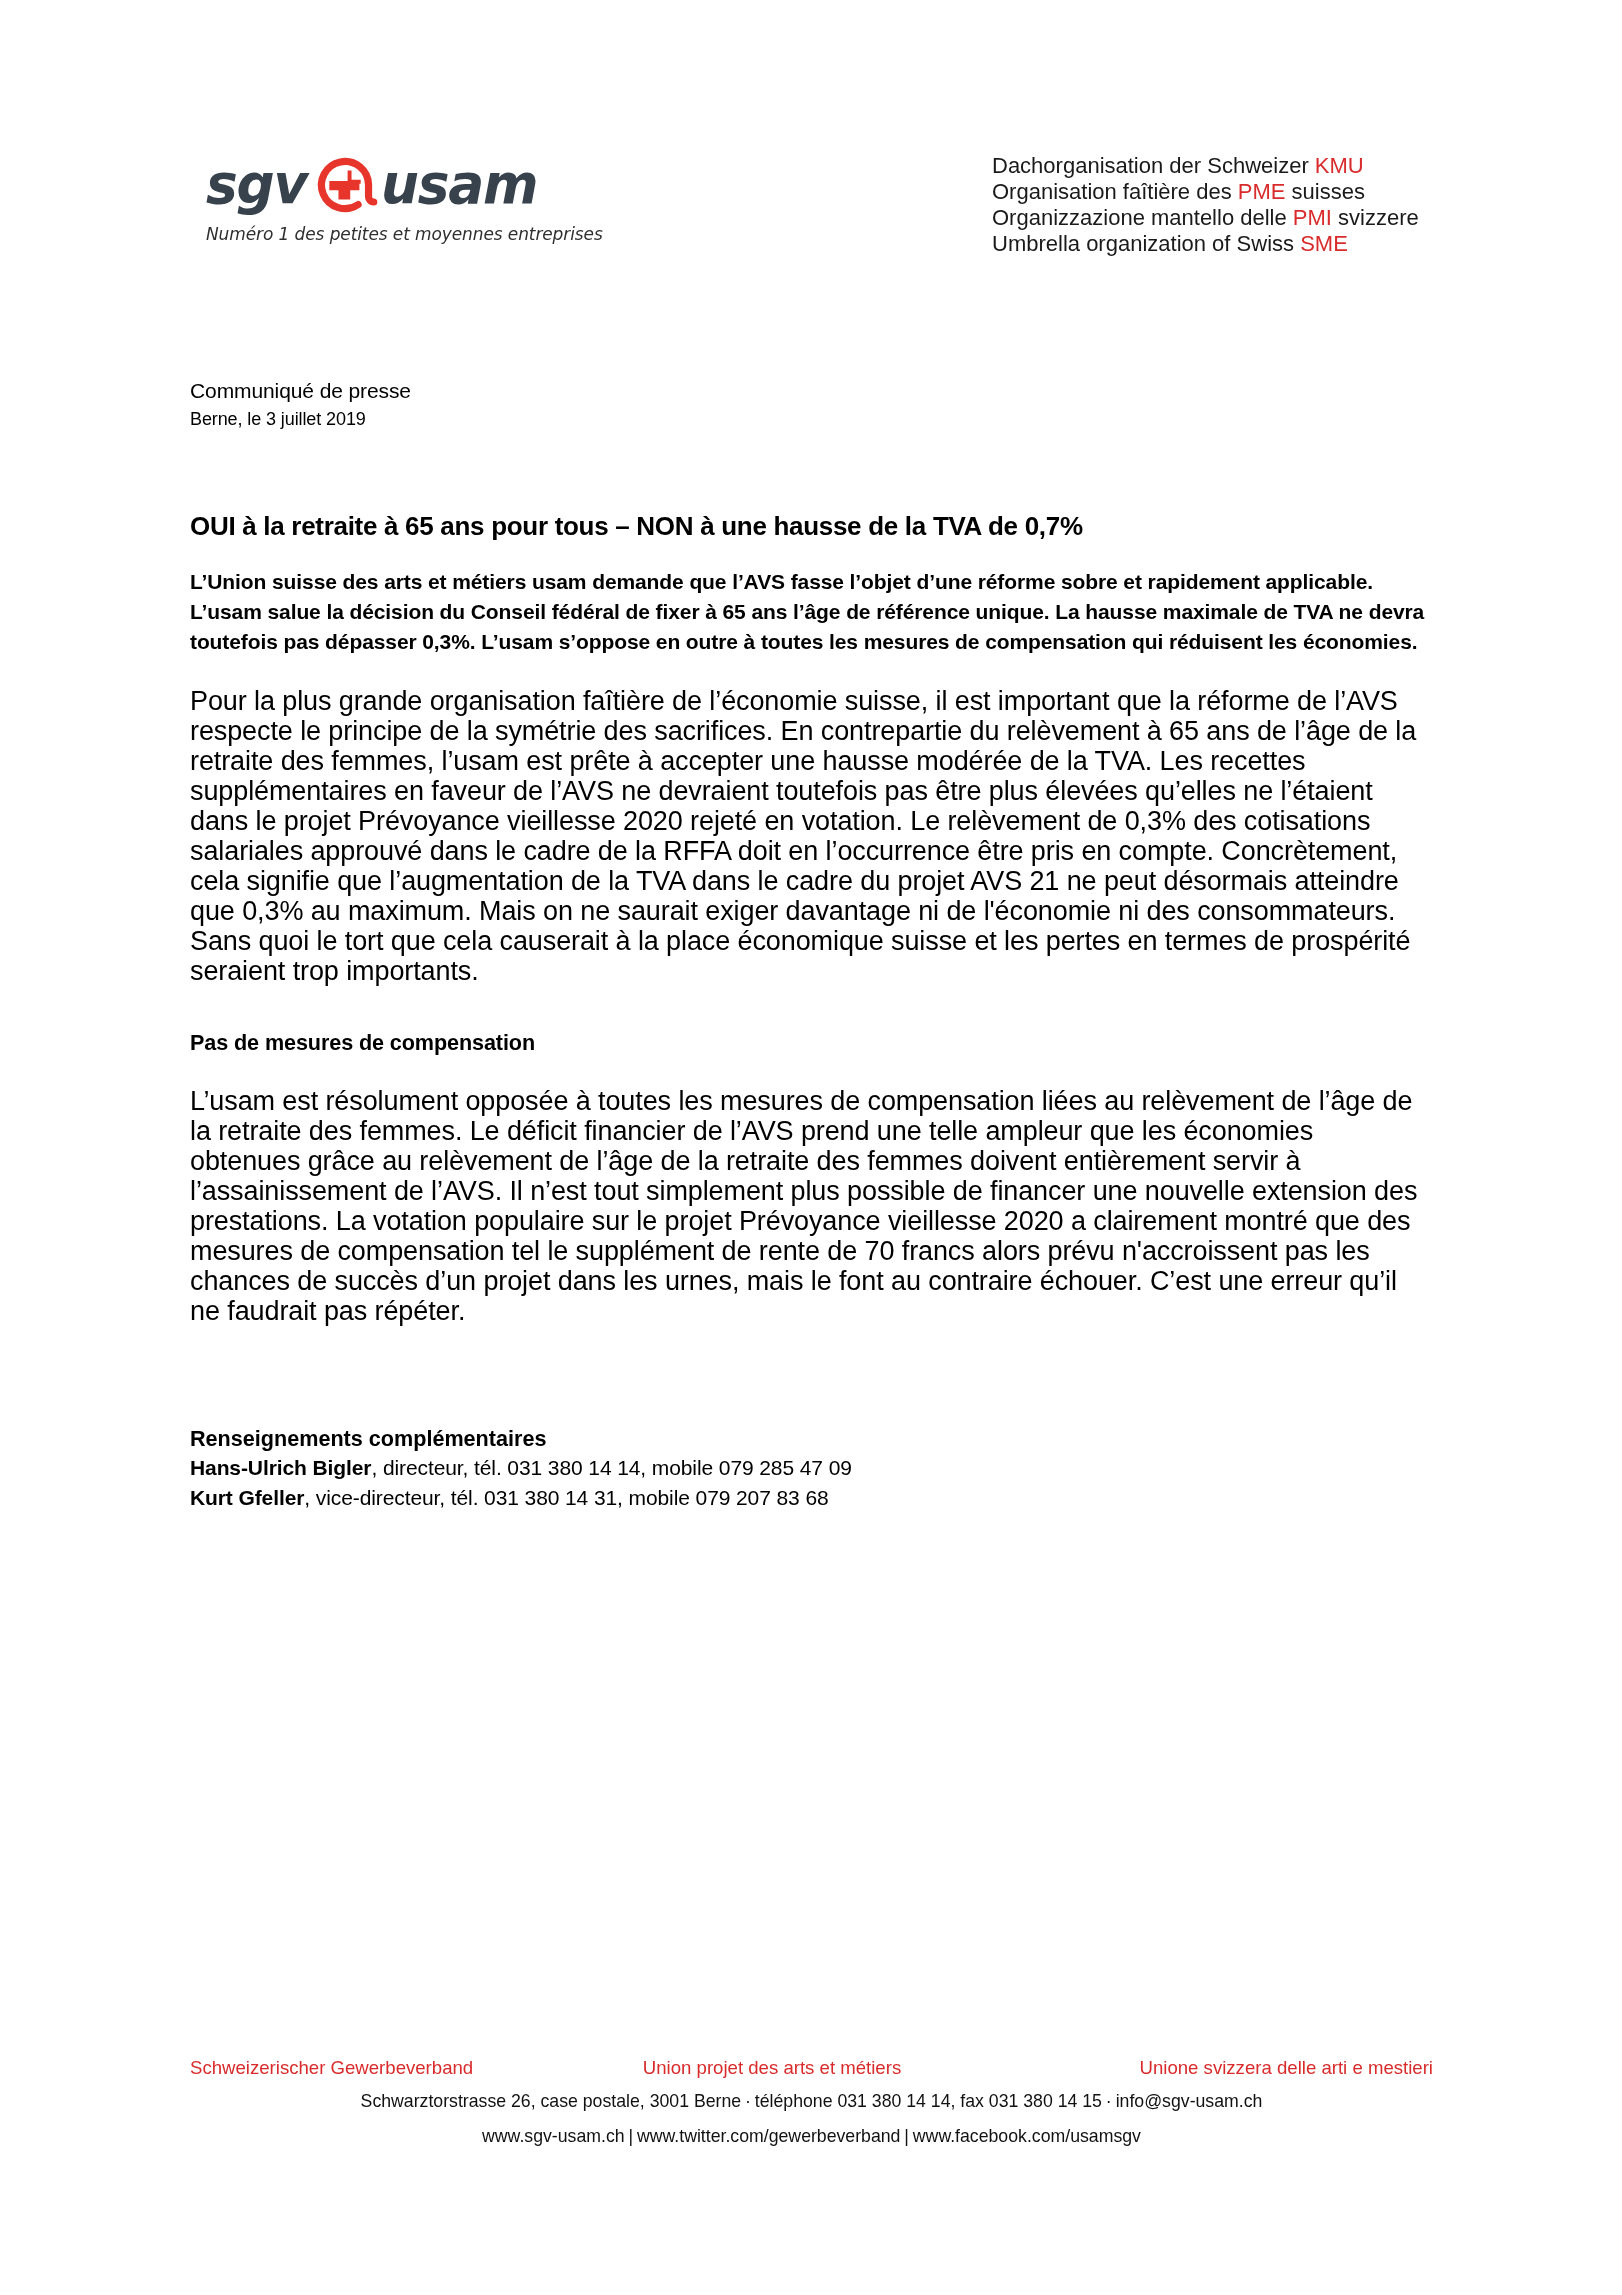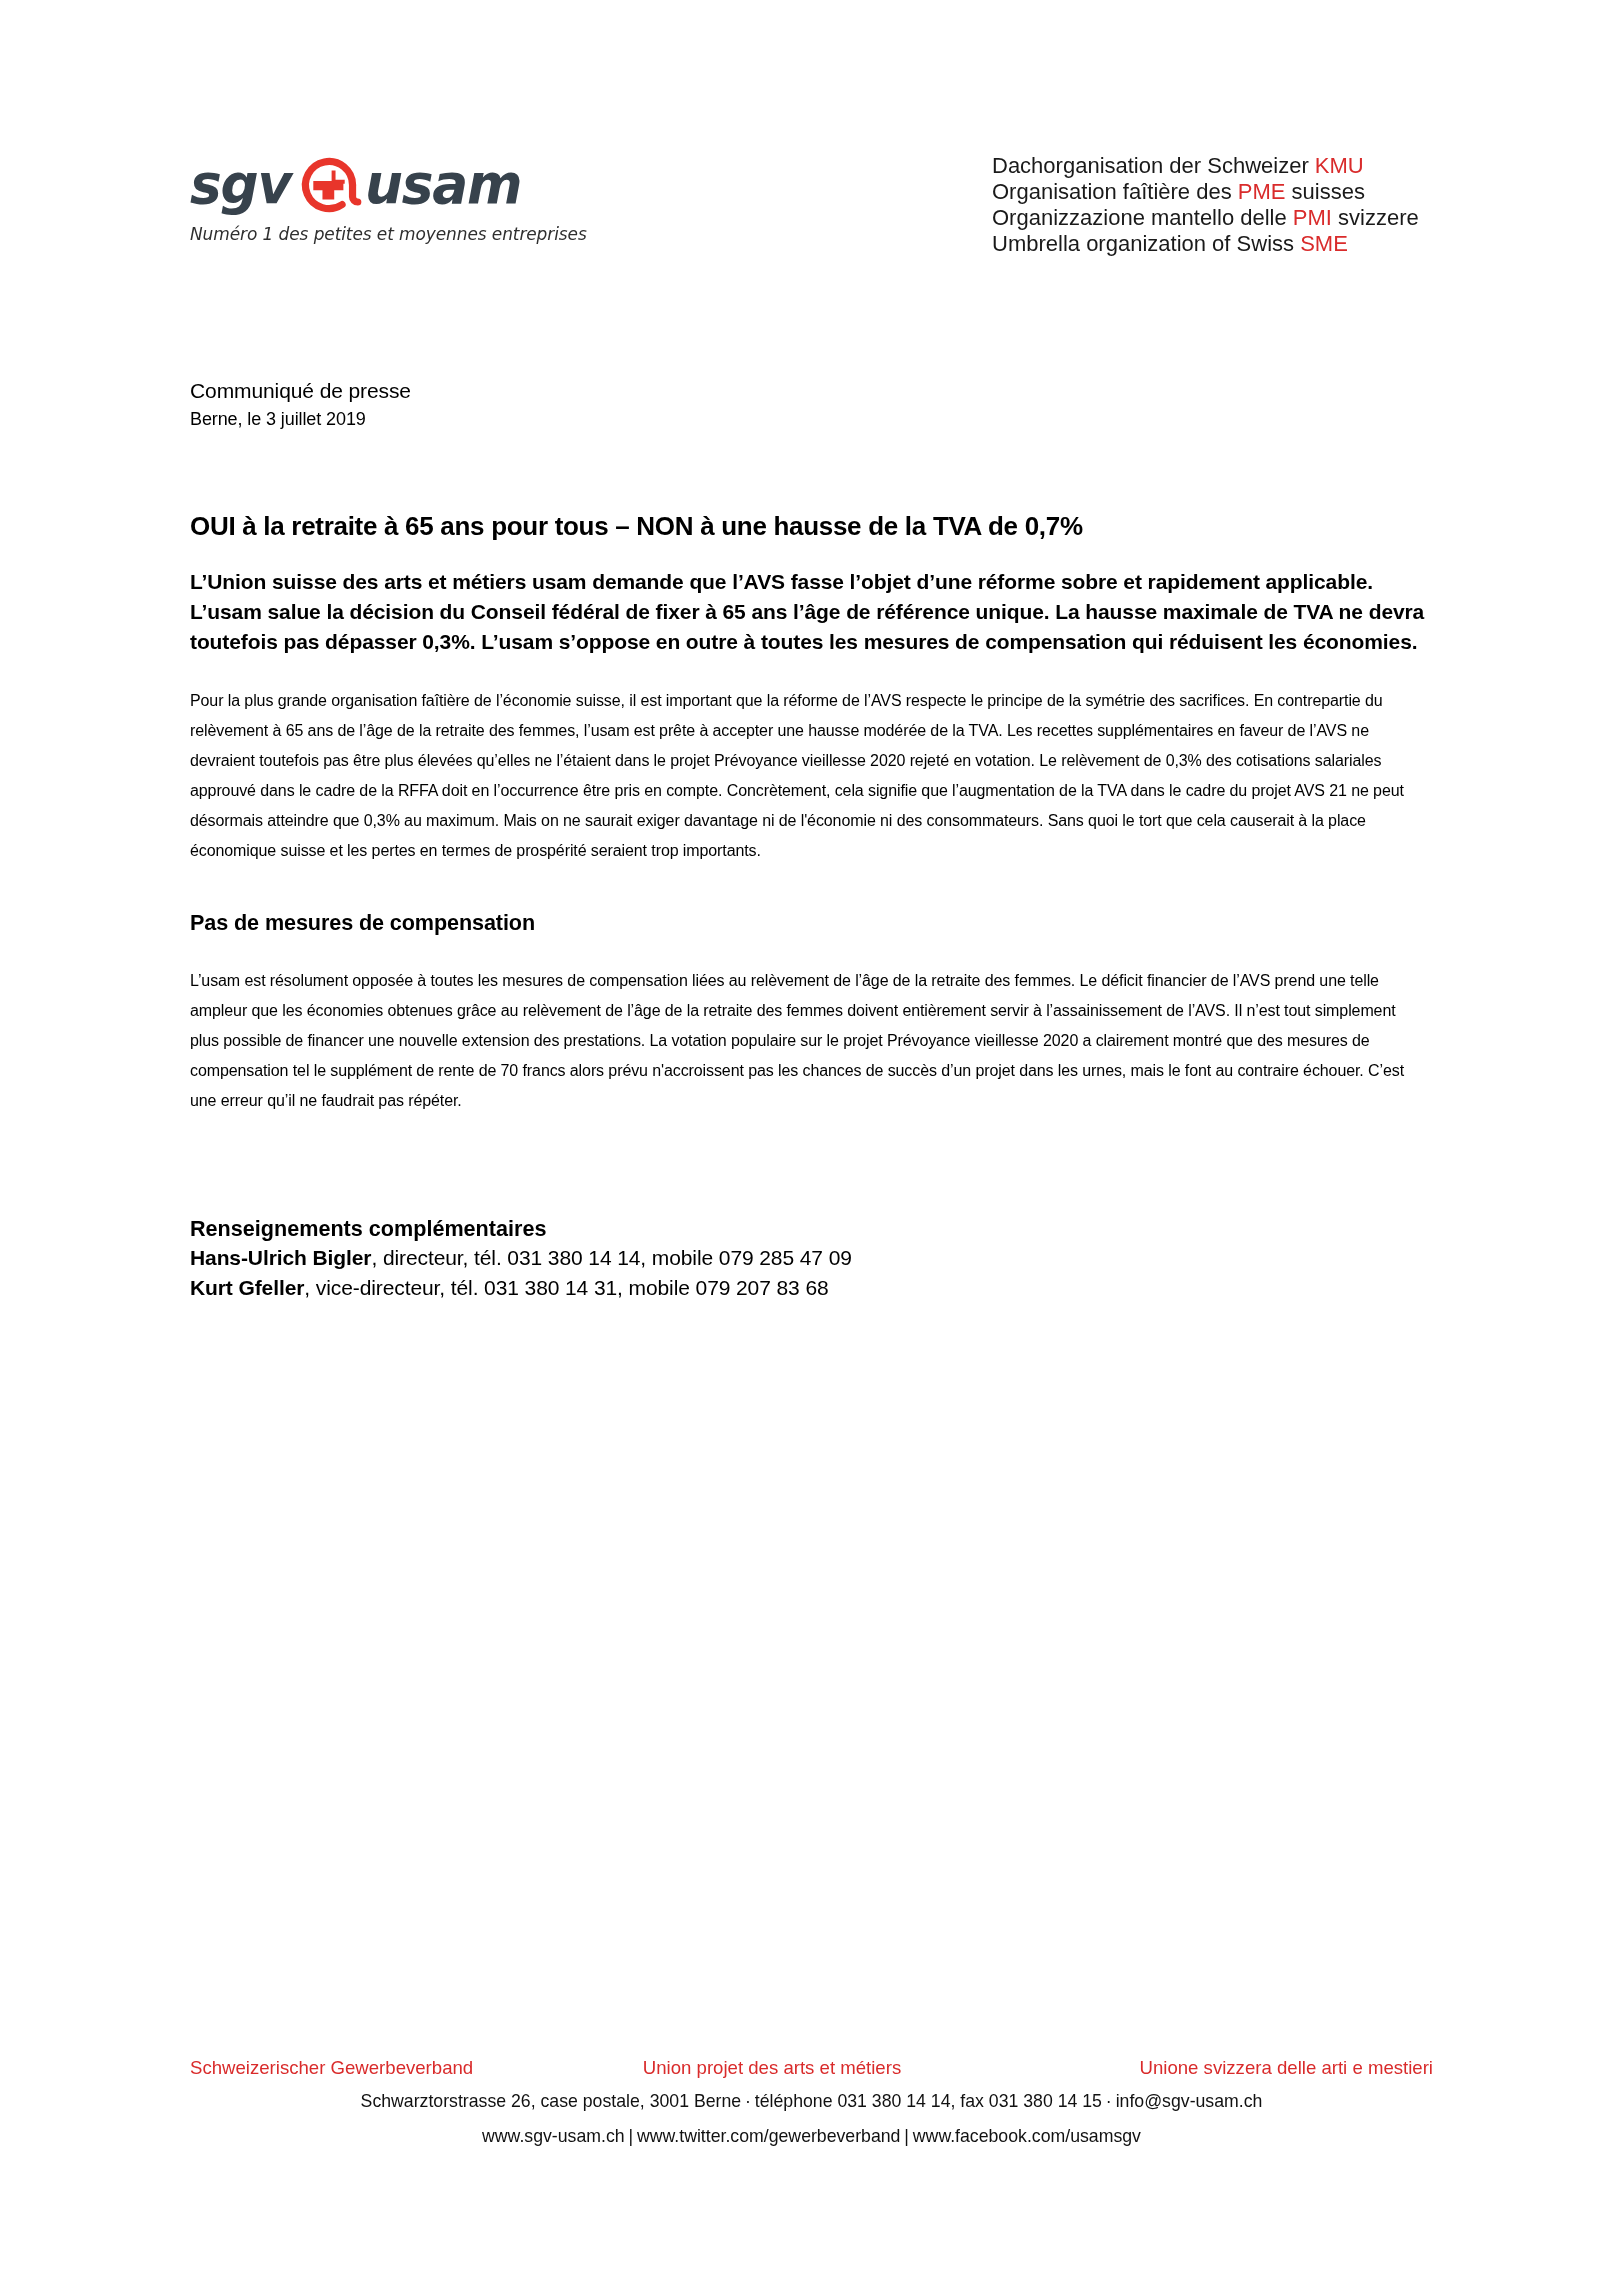--- a/index.html
+++ b/index.html
@@ -24,21 +24,21 @@
   
   .header {
     position: absolute;
     top: 149px;
     left: 190px;
     right: 190px;
     height: 118px;
   }
   .logo-block {
     position: absolute;
-    left: 0;
+    left: 16px;
     top: 0;
     width: 419px;
   }
   .logo-row {
     display: flex;
     align-items: center;
     height: 71px;
   }
   .logo-word {
     font-family: "DejaVu Sans", sans-serif;
@@ -114,21 +114,21 @@
     margin-top: 23.6px;
     font-size: 21px;
     font-weight: bold;
     line-height: 30px;
     letter-spacing: -0.1px;
   }
 
   p.body {
     margin: 0;
     margin-top: 29px;
-    font-size: 16px;
+    font-size: 27px;
     line-height: 30px;
     letter-spacing: -0.1px;
   }
 
   h2.subhead {
     margin: 0;
     margin-top: 42px;
     font-size: 21.6px;
     font-weight: bold;
     line-height: 29.4px;

